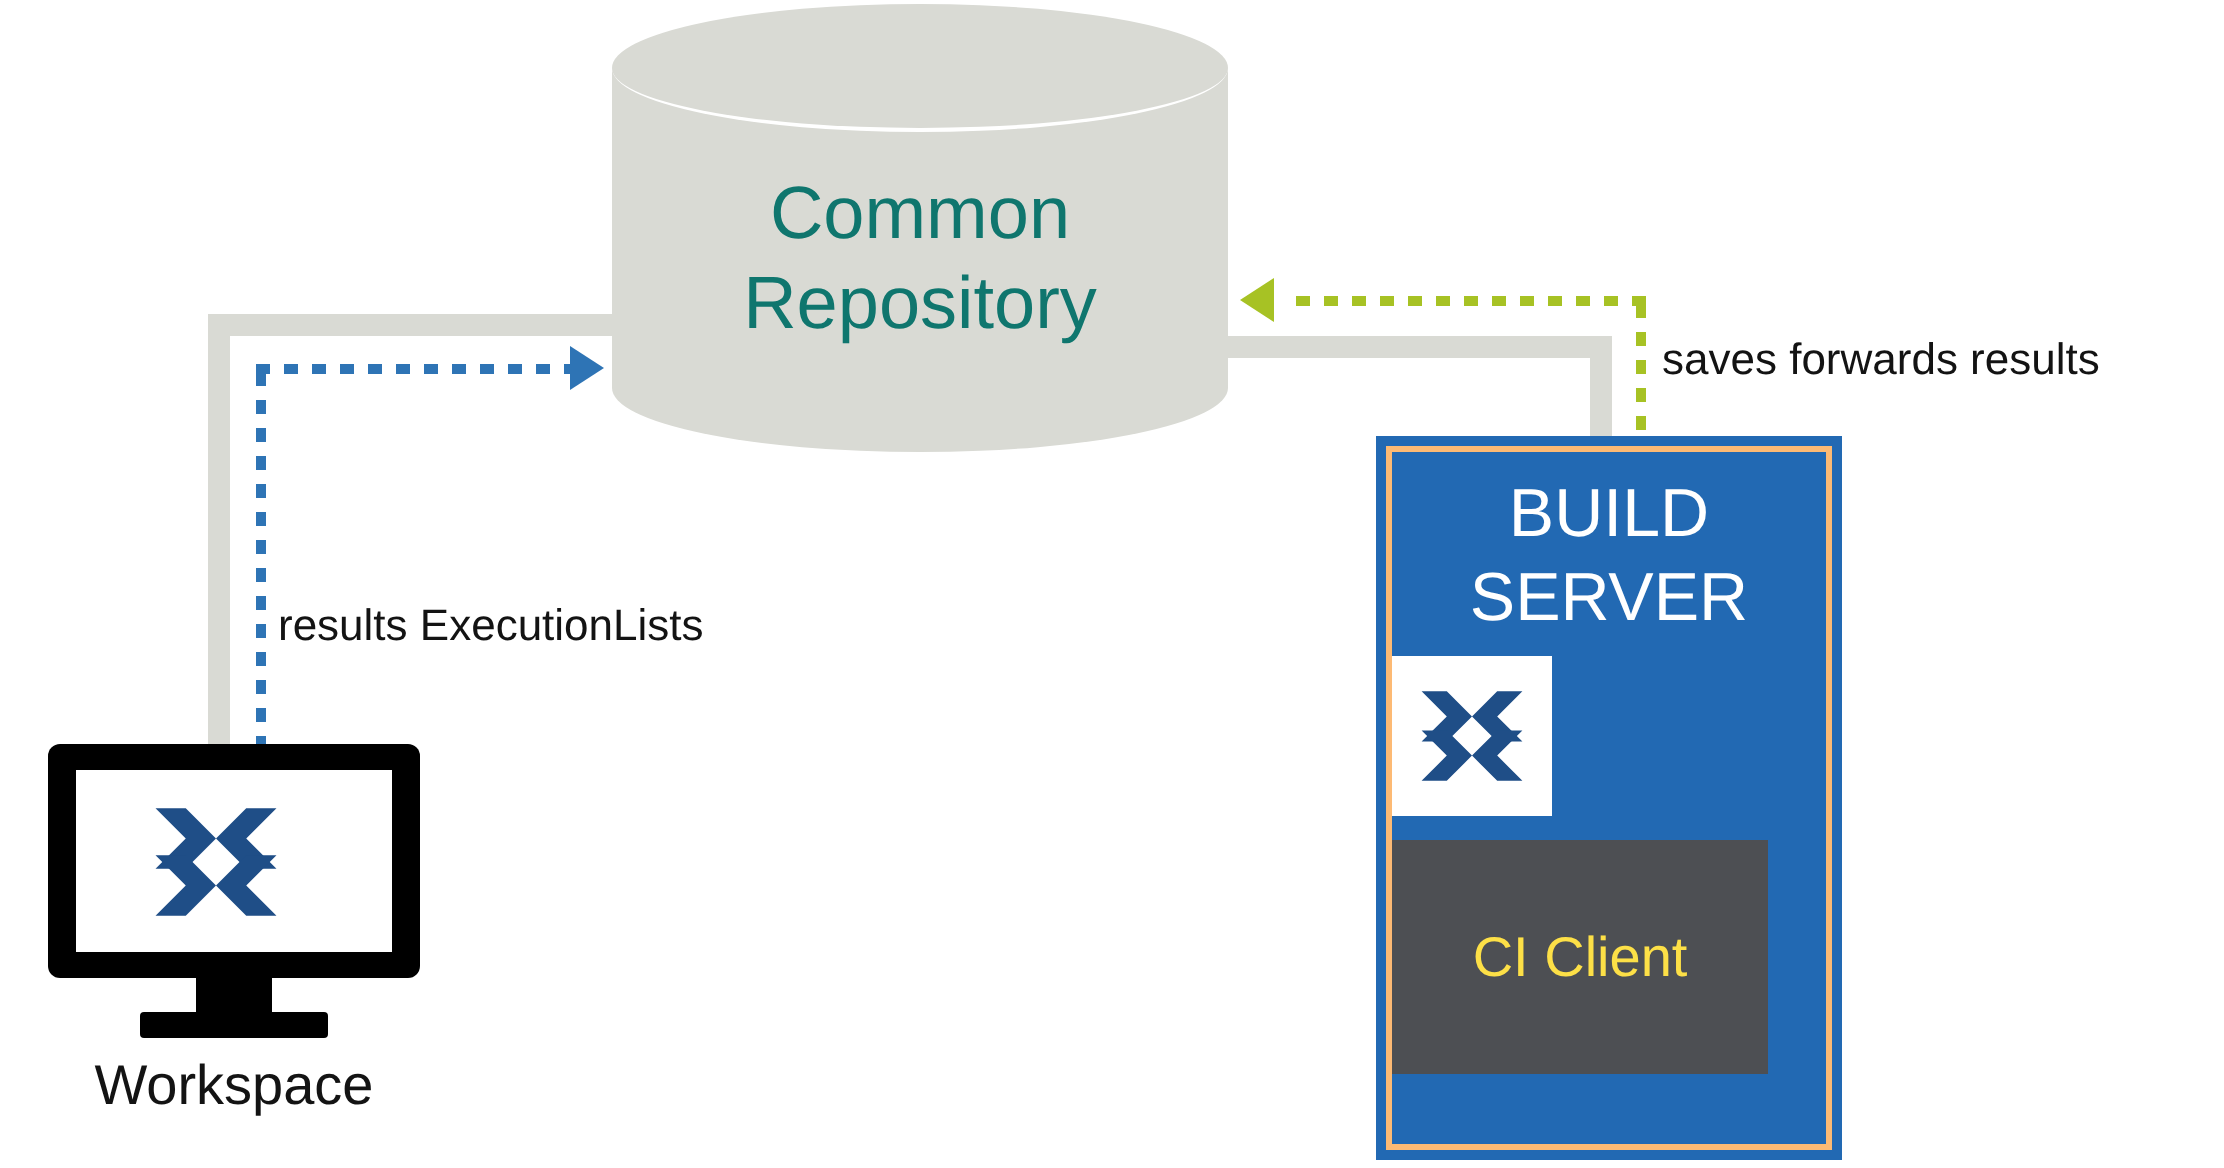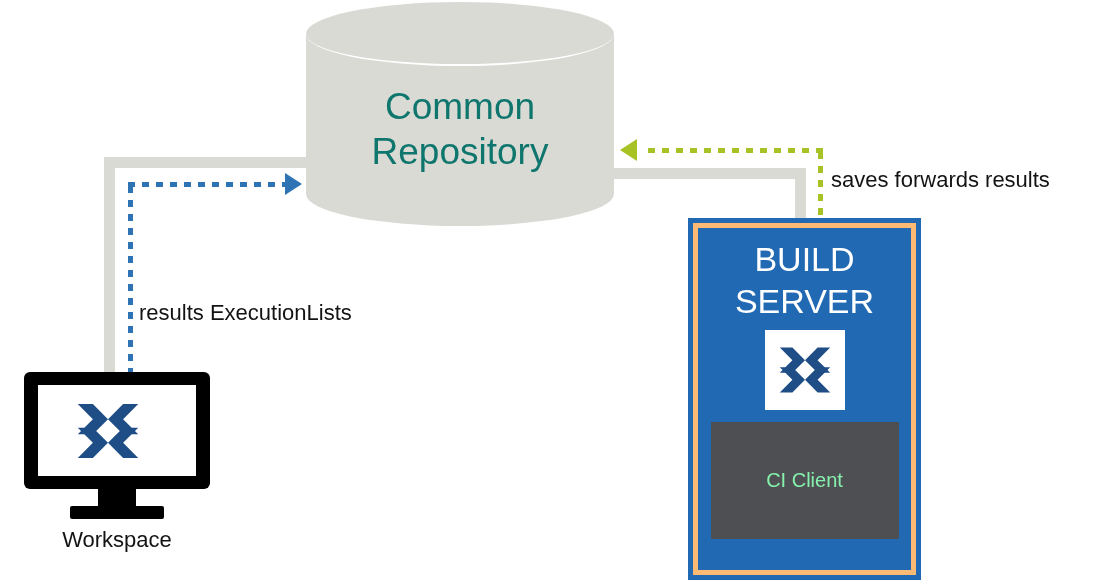--- a/index.html
+++ b/index.html
@@ -144,25 +144,24 @@
     top: 218px;
     width: 233px;
     height: 362px;
     background: #2269B3;
     box-sizing: border-box;
     padding: 5px;
   }
   .bs-inner {
     width: 100%;
     height: 100%;
-    border: 5px solid #fdba74;
+    border: 3px solid #fdba74;
     box-sizing: border-box;
     display: flex;
     flex-direction: column;
-    align-items: center;
     padding-top: 10px;
   }
   .bs-title {
     font-size: 34px;
     line-height: 42px;
     color: #ffffff;
     text-align: center;
     white-space: pre-line;
   }
   .bs-logo {
@@ -175,22 +174,22 @@
   .ci-client {
     margin-top: 12px;
     width: 188px;
     height: 117px;
     background: #4D4F53;
     display: flex;
     align-items: center;
     justify-content: center;
   }
   .ci-client-label {
-    font-size: 20px;
-    color: #86efac;
+    font-size: 28px;
+    color: #fde047;
   }
 
   
   .workspace {
     position: absolute;
     left: 24px;
     top: 372px;
     width: 186px;
     height: 175px;
   }
@@ -227,21 +226,21 @@
     height: 13px;
     background: #000000;
     border-radius: 2px;
   }
   .workspace-label {
     position: absolute;
     left: -8px;
     top: 155px;
     width: 202px;
     text-align: center;
-    font-size: 22px;
+    font-size: 28px;
     color: #131313;
   }
 
   
   .xlogo { display: block; }
   .xlogo-screen {
     position: absolute;
     left: 28px;
     top: 4px;
     width: 84px;

